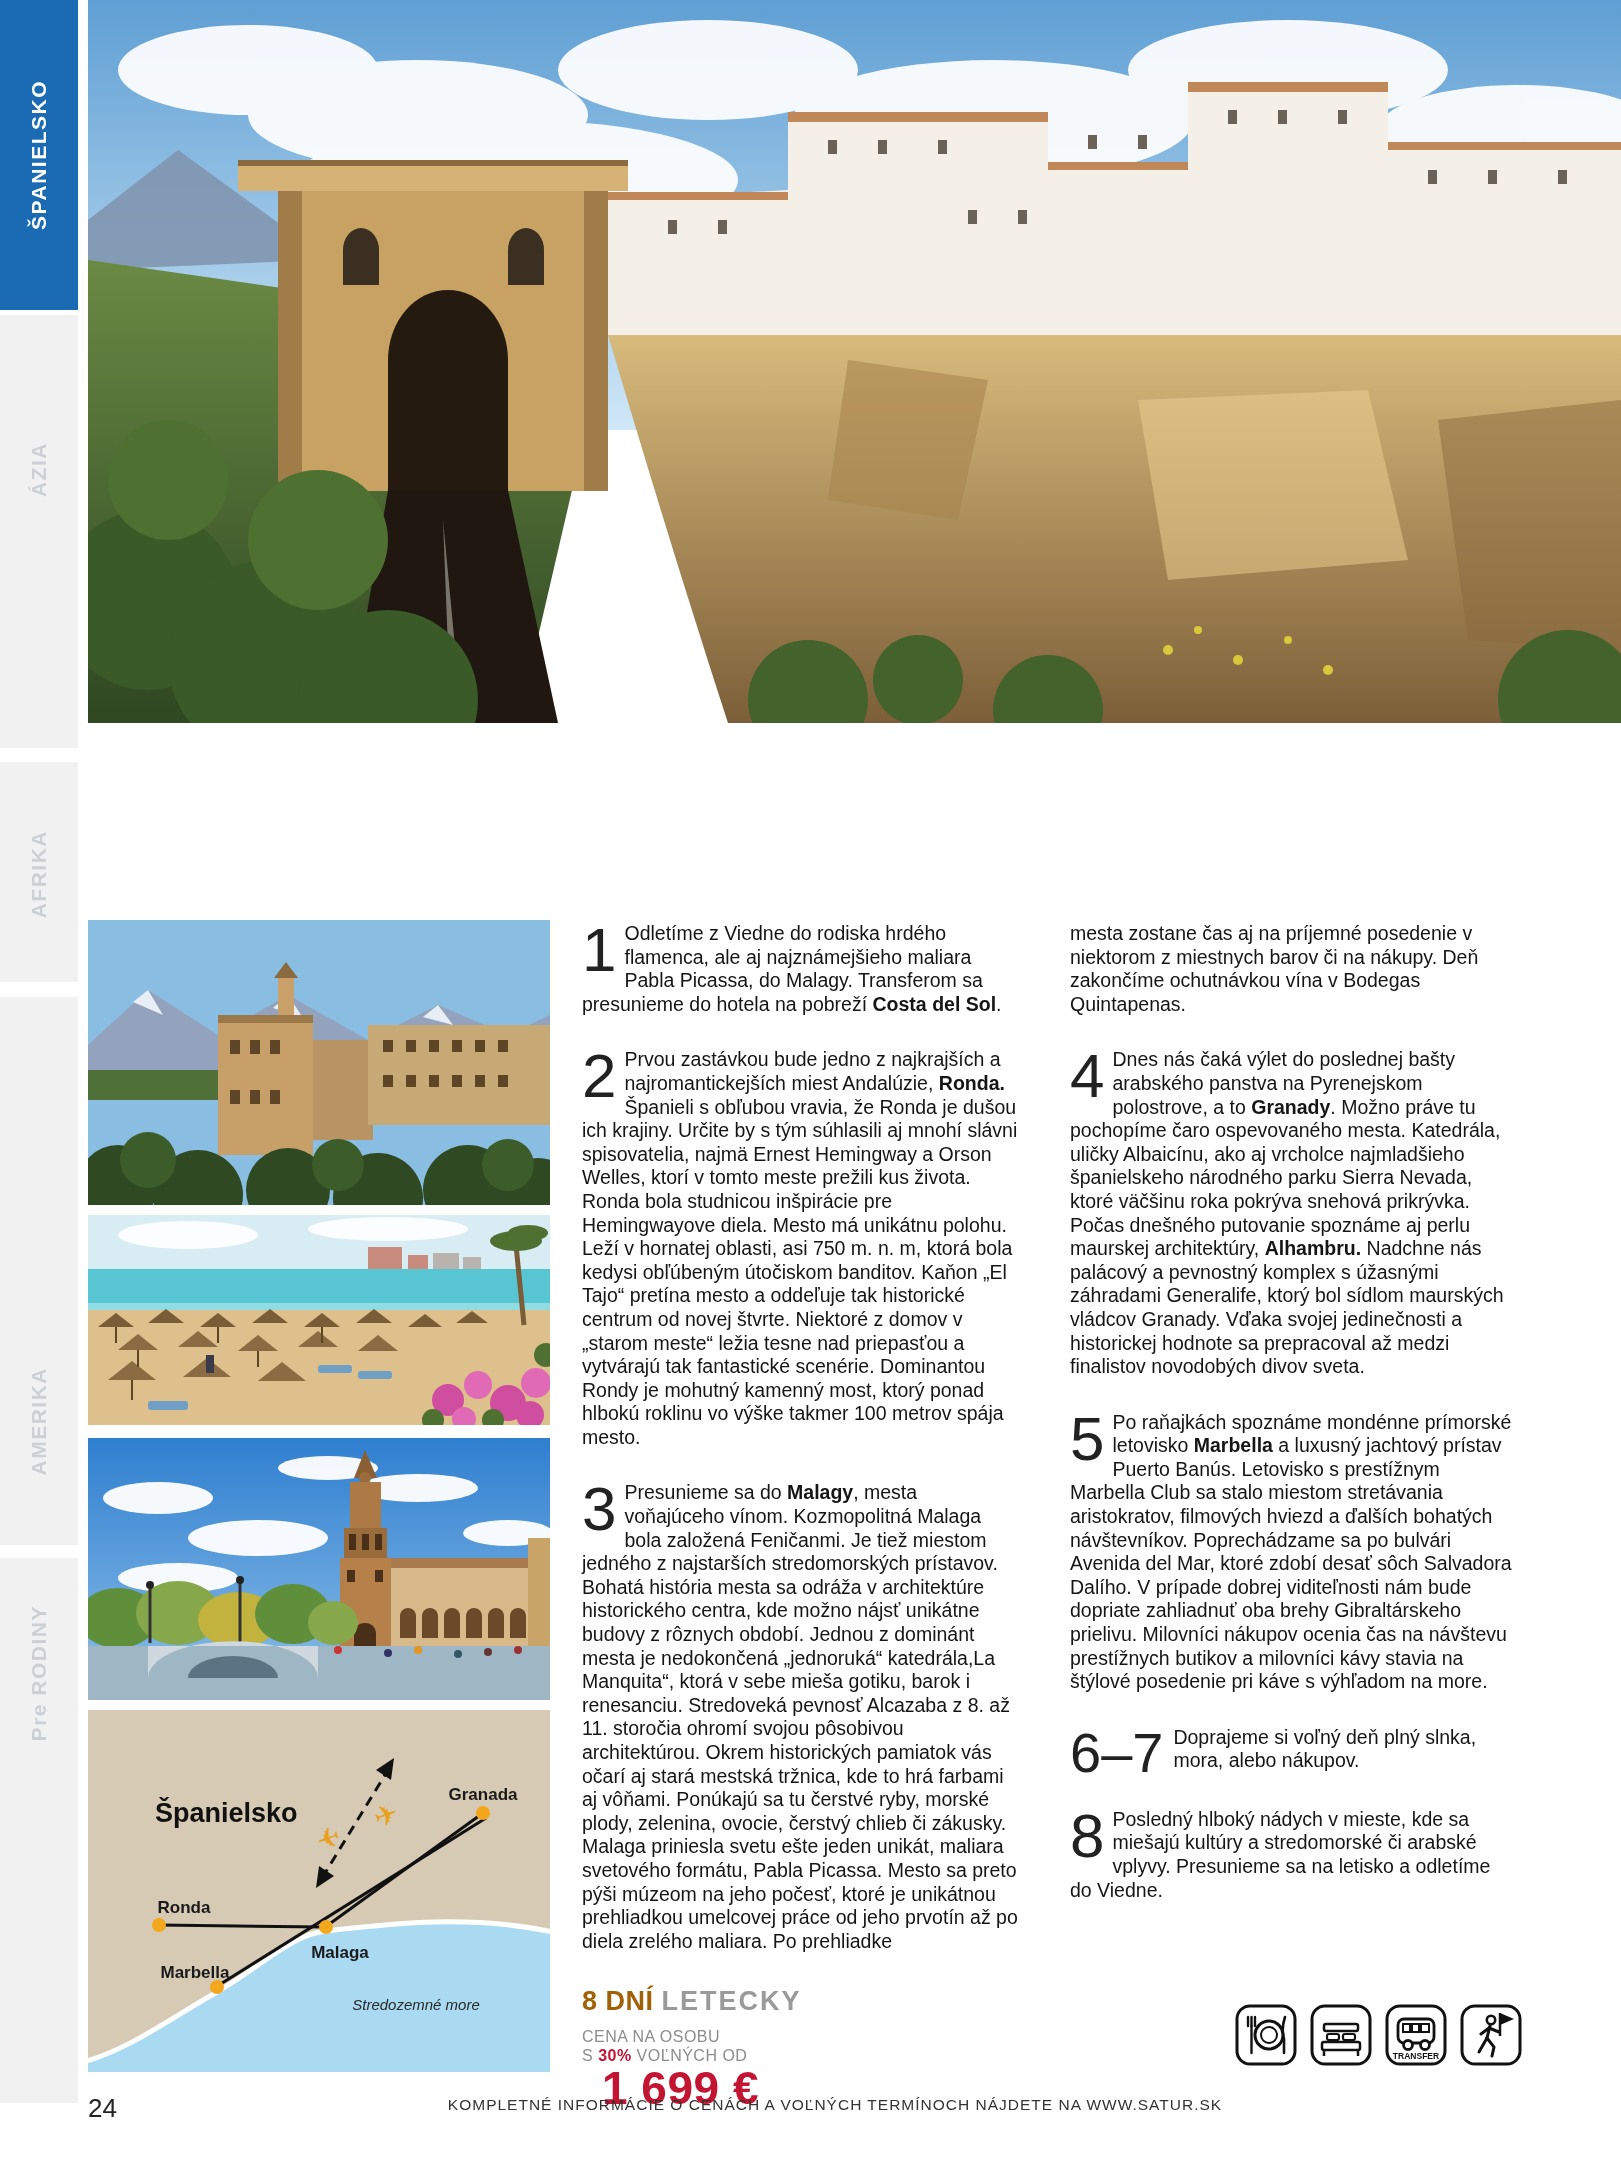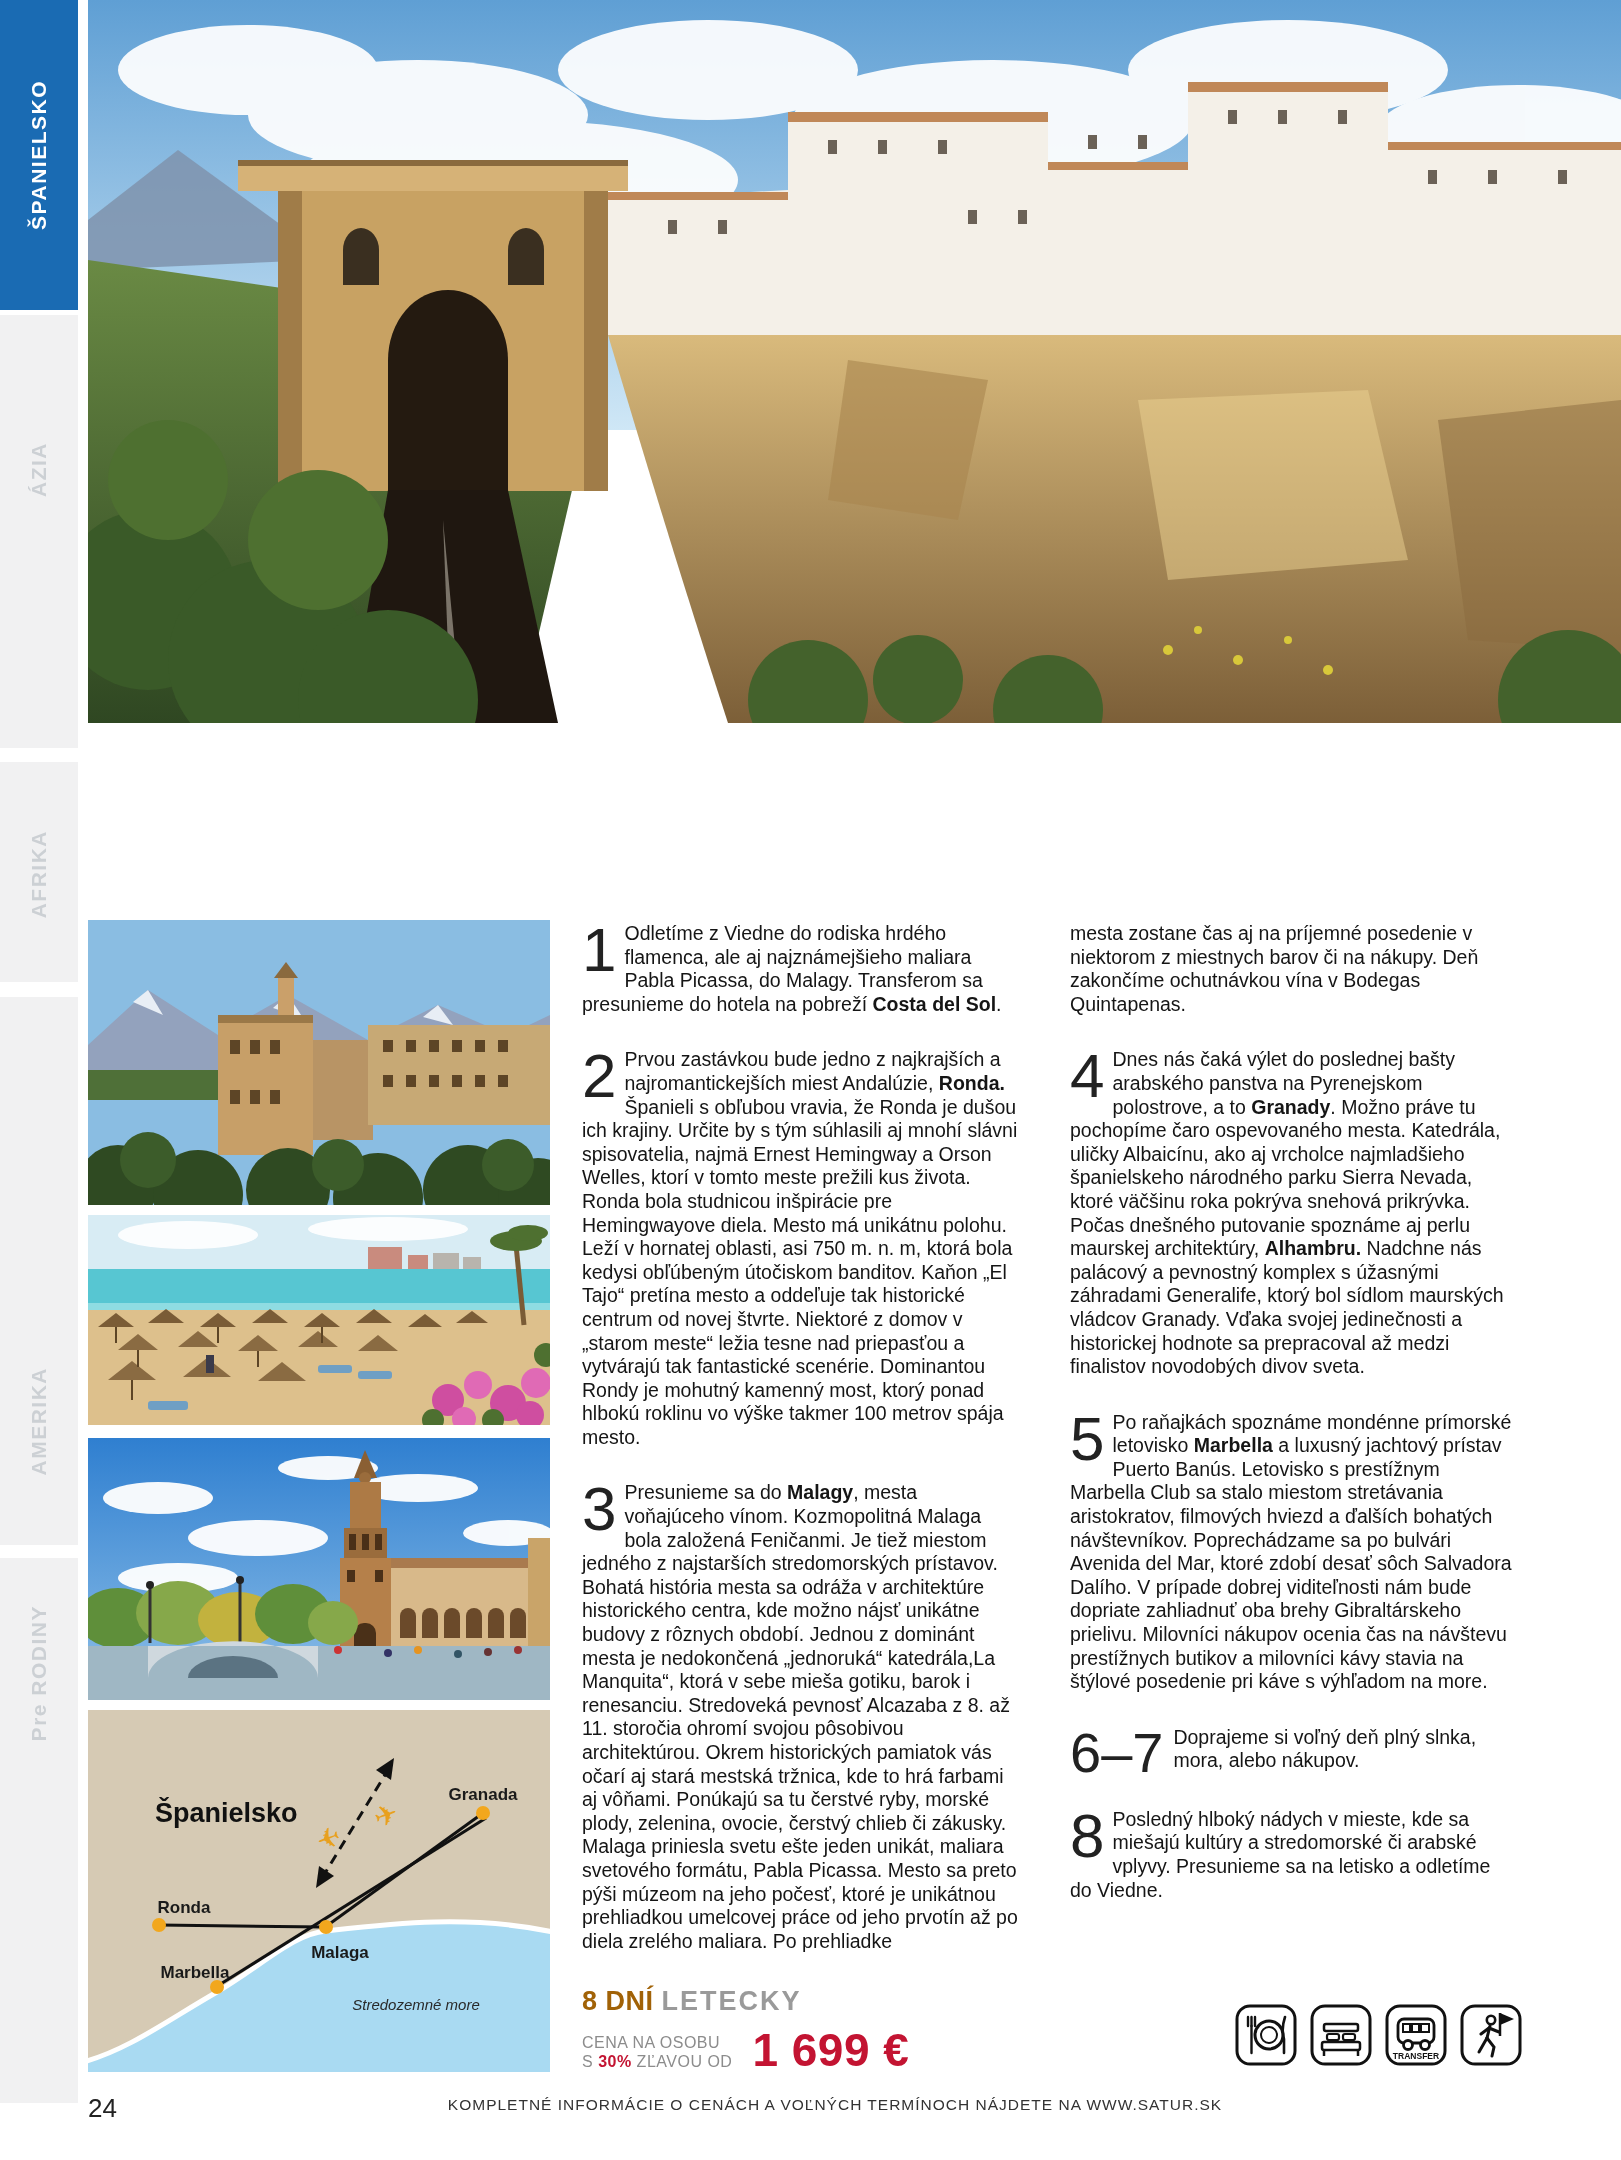--- a/index.html
+++ b/index.html
@@ -31,21 +31,21 @@
   p.day::after { content:""; display:block; clear:both; }
   .num { float:left; font-size:62px; line-height:50px; font-weight:200; letter-spacing:-2px;
          margin:3px 10px 0 0; color:#222; }
   .num.wide { font-size:56px; line-height:46px; letter-spacing:0; margin-top:4px; }
 
   
   .pricebox { position:absolute; left:582px; top:1986px; width:440px; }
   .duration { font-size:27px; letter-spacing:0.5px; }
   .duration b { color:#a16207; }
   .duration .mode { color:#9a9a9a; font-weight:bold; letter-spacing:2px; }
-  .price-row { display:flex; align-items:center; margin-top:10px; }
+  .price-row { display:flex; align-items:flex-start; margin-top:10px;flex-direction:column; }
   .price-label { font-size:16px; line-height:19px; color:#8c8c8c; letter-spacing:0.5px; }
   .price-label b.red { color:#c31432; }
   .price-value { font-size:46px; font-weight:bold; color:#c31432; margin-left:20px; margin-top:-4px; letter-spacing:0.5px; }
 
   
   .icons { position:absolute; left:1235px; top:2004px; display:flex; gap:13px; }
 
   
   .pageno { position:absolute; left:88px; top:2093px; font-size:26px; font-weight:normal; color:#222; }
   .footer-text { position:absolute; left:88px; top:2096px; width:1494px; text-align:center;
@@ -414,21 +414,21 @@
   <div class="pricebox">
     <div class="duration">
       <b>8 DNÍ</b>
       <span class="mode">LETECKY</span>
     </div>
     <div class="price-row">
       <div class="price-label">
         <span>CENA NA OSOBU</span><br>
         <span>S</span>
         <b class="red">30%</b>
-        <span>ZĽAVOU OD</span>
+        <span>VOĽNÝCH OD</span>
       </div>
       <div class="price-value">1 699 €</div>
     </div>
   </div>
 
   <div class="icons">
     <svg width="62" height="62" viewBox="0 0 62 62">
       <rect x="2" y="2" width="58" height="58" rx="13" fill="#fff" stroke="#111" stroke-width="3"></rect>
       <circle cx="34" cy="31" r="14" fill="none" stroke="#111" stroke-width="3"></circle>
       <circle cx="34" cy="31" r="8" fill="none" stroke="#111" stroke-width="2"></circle>

